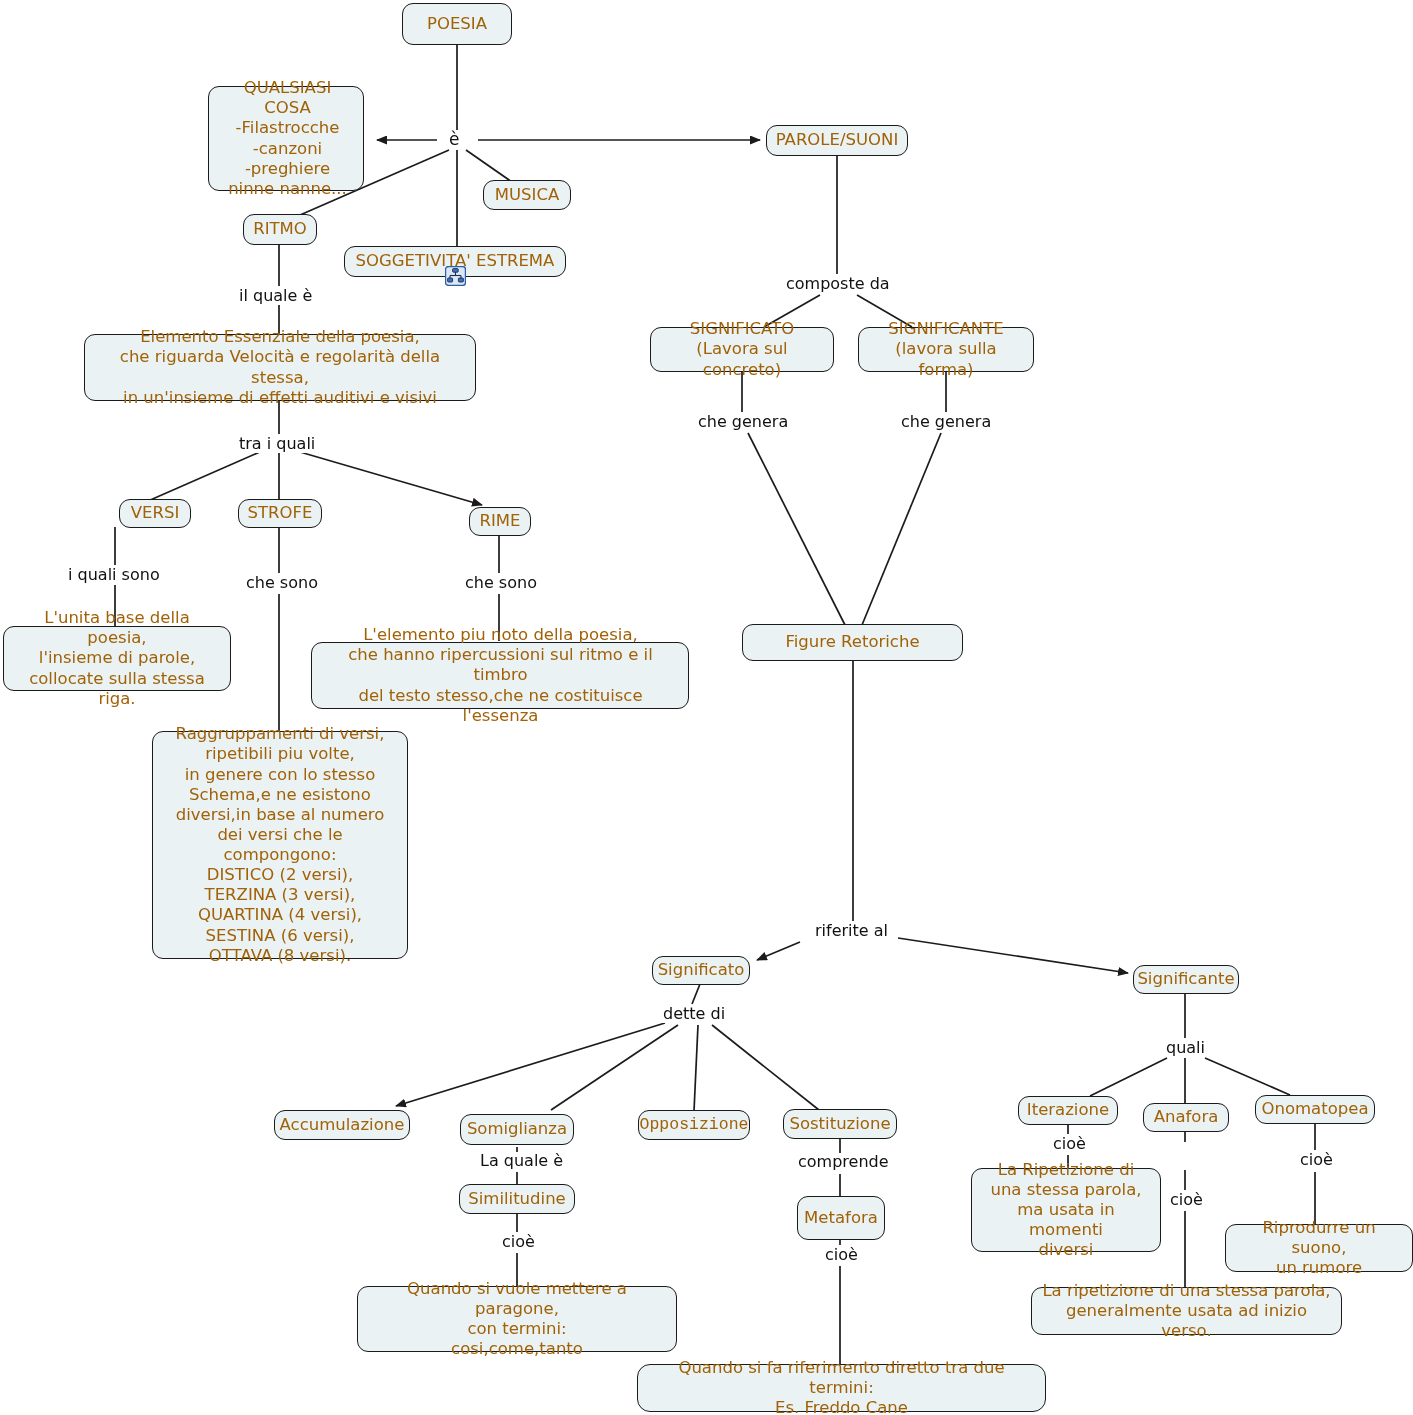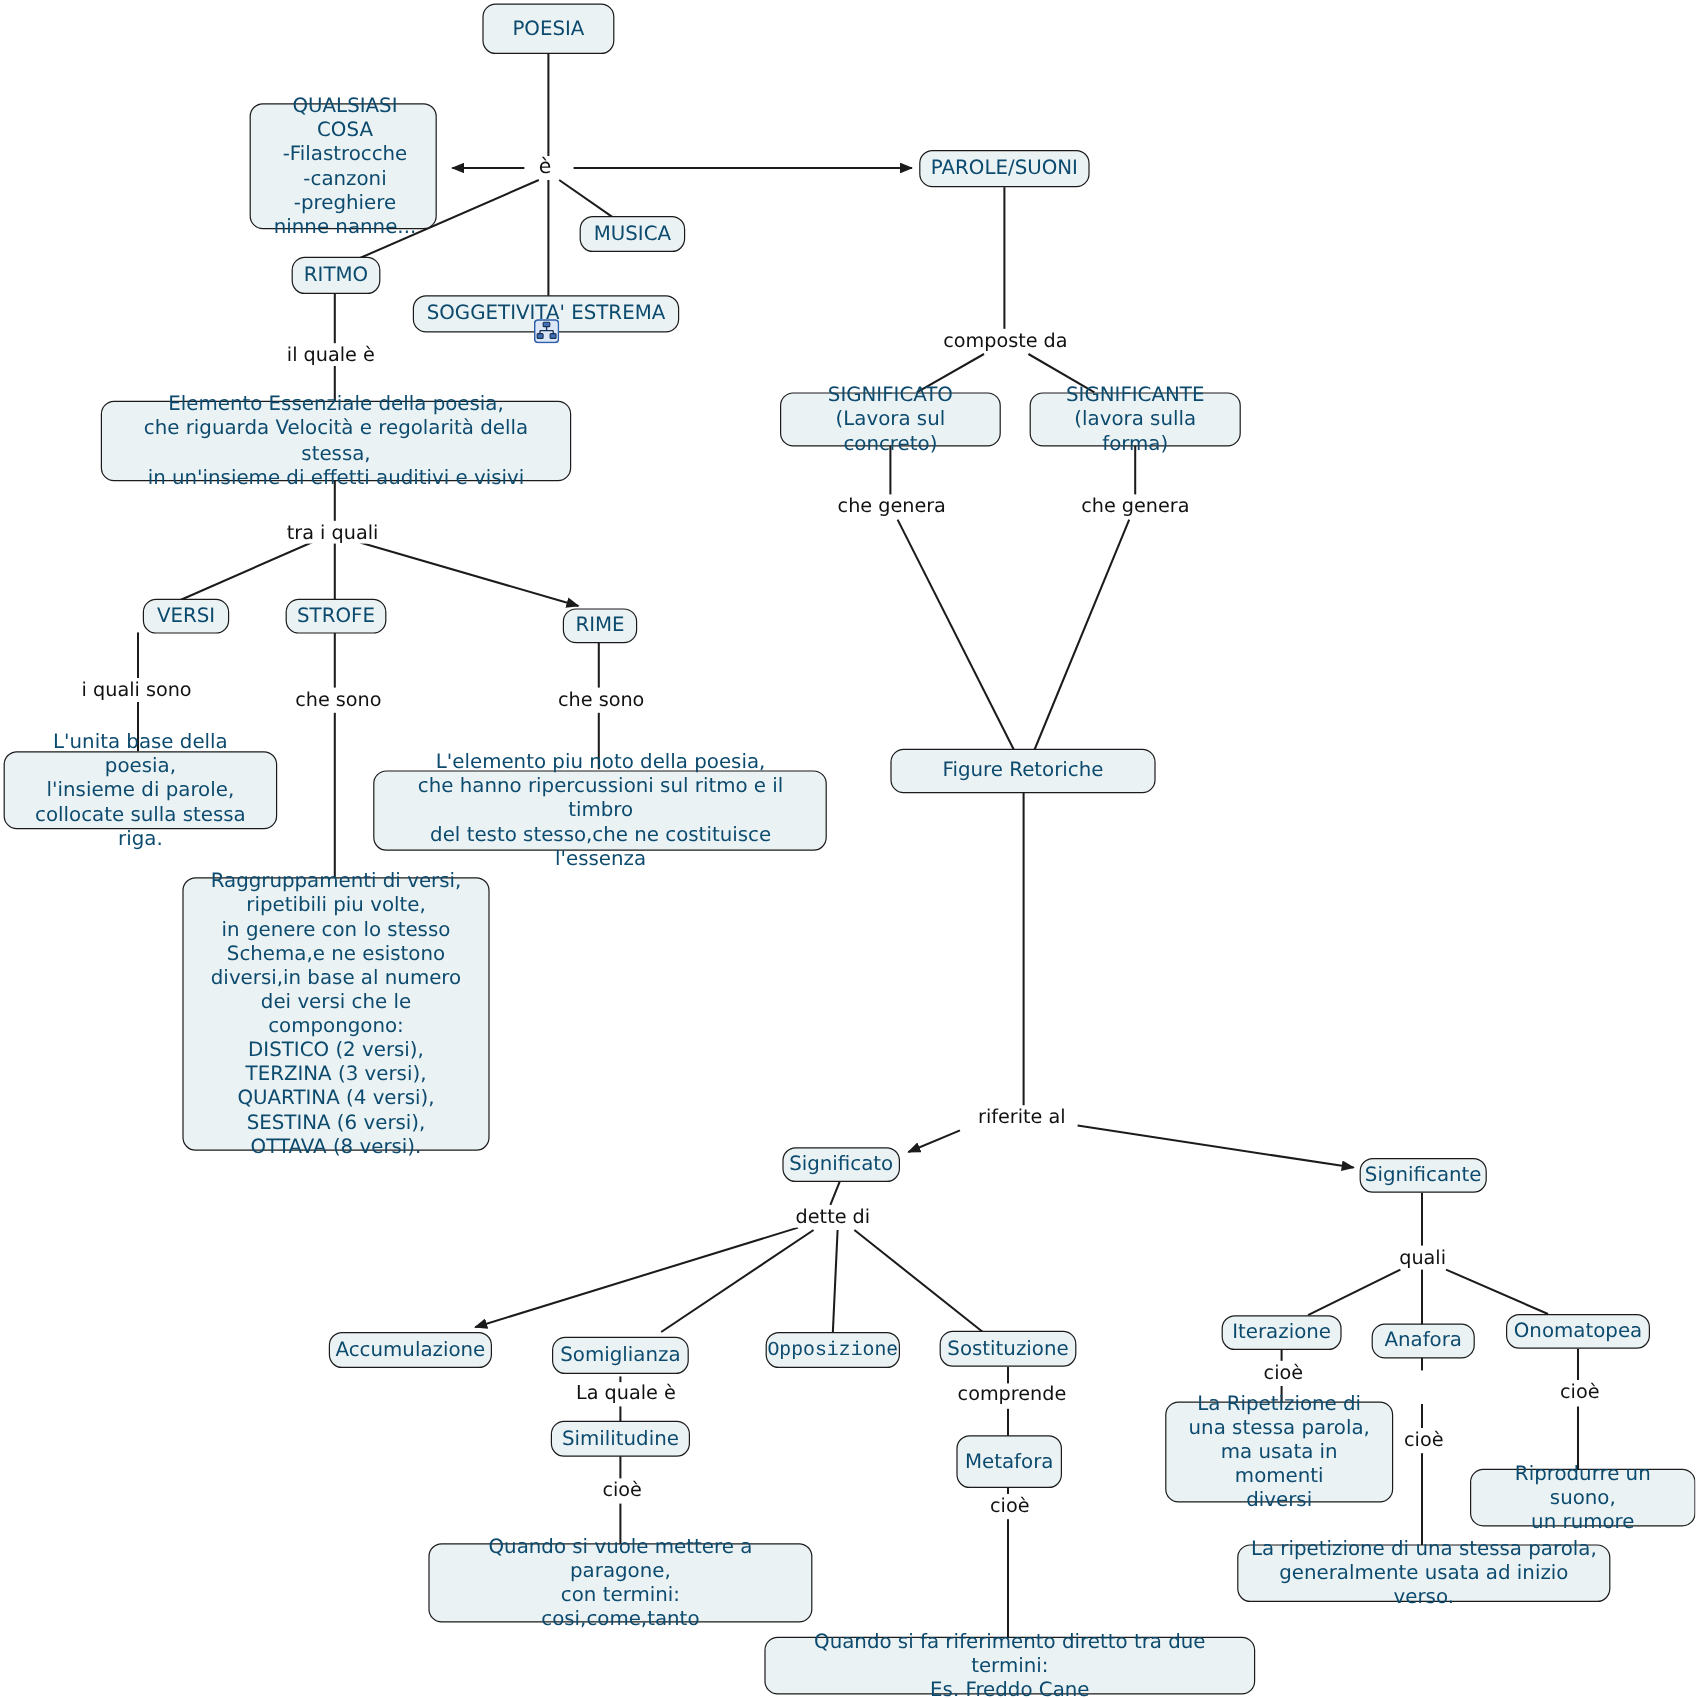--- a/index.html
+++ b/index.html
@@ -6,21 +6,21 @@
   body{font-family:"DejaVu Sans","Liberation Sans",sans-serif;}
   #map{position:relative;width:1413px;height:1415px;background:#ffffff;overflow:hidden;}
   svg.edges{position:absolute;left:0;top:0;width:1413px;height:1415px;pointer-events:none;}
 
   .node{
     position:absolute;
     box-sizing:border-box;
     background:#eaf2f4;
     border:1.6px solid #1b1b1b;
     border-radius:11px;
-    color:#0c4a6e;
+    color:#a16207;
     font-size:16.5px;
     line-height:1.22;
     text-align:center;
     display:flex;
     align-items:center;
     justify-content:center;
     padding:4px 9px;
     white-space:pre-line;
     z-index:3;
   }
@@ -222,21 +222,21 @@
   <div class="node" style="left:1018px;top:1096px;width:100px;height:29px;">Iterazione</div>
 
   <div class="node" style="left:1143px;top:1103px;width:86px;height:29px;">Anafora</div>
 
   <div class="node" style="left:1255px;top:1095px;width:120px;height:29px;">Onomatopea</div>
 
   <div class="node" style="left:357px;top:1286px;width:320px;height:66px;">Quando si vuole mettere a paragone,
 con termini:
 cosi,come,tanto</div>
 
-  <div class="node" style="left:637px;top:1364px;width:409px;height:48px;">Quando si fa riferimento diretto tra due termini:
+  <div class="node" style="left:637px;top:1364px;width:409px;height:48px;border-radius:13px;">Quando si fa riferimento diretto tra due termini:
 Es. Freddo Cane</div>
 
   <div class="node" style="left:971px;top:1168px;width:190px;height:84px;">La Ripetizione di
 una stessa parola,
 ma usata in momenti
 diversi</div>
 
   <div class="node" style="left:1031px;top:1287px;width:311px;height:48px;">La ripetizione di una stessa parola,
 generalmente usata ad inizio verso.</div>
 

